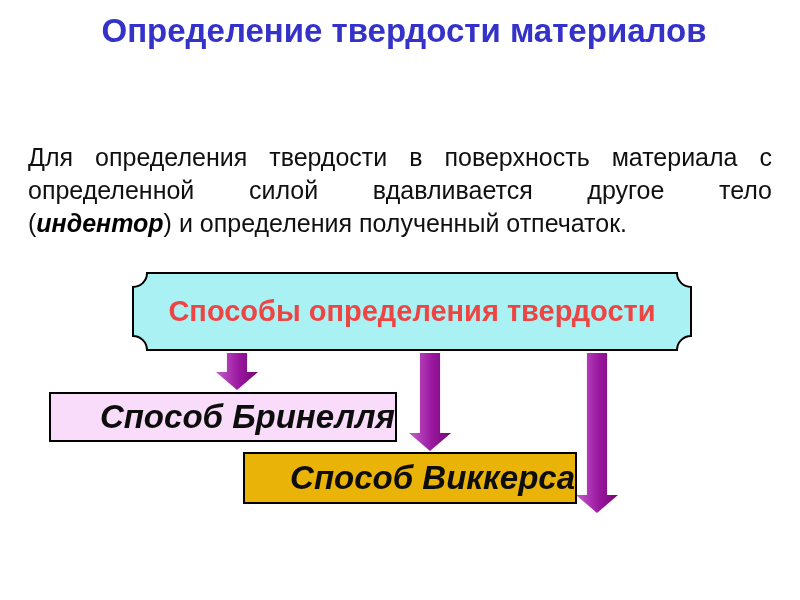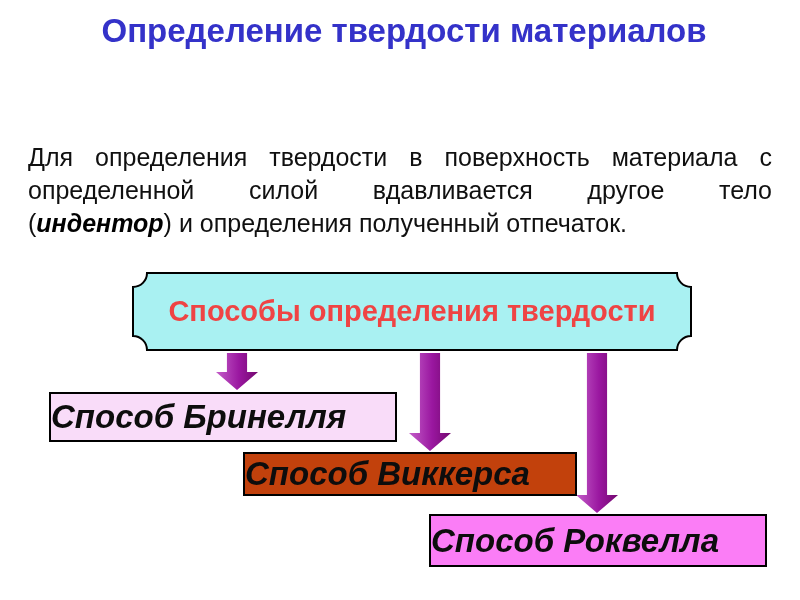--- a/index.html
+++ b/index.html
@@ -57,27 +57,27 @@
     background:linear-gradient(to right,#c45ec9 0%,#9a17a0 55%,#73086f 100%);
     clip-path:polygon(26% 0, 74% 0, 74% calc(100% - 18px), 100% calc(100% - 18px), 50% 100%, 0 calc(100% - 18px), 26% calc(100% - 18px));
   }
   .arrow-1{left:216px;top:353px;height:37px;}
   .arrow-2{left:409px;top:353px;height:98px;}
   .arrow-3{left:576px;top:353px;height:160px;}
   
   .method-box{
     position:absolute;
     border:2px solid #000;
-    display:flex;align-items:center;justify-content:flex-start;
+    display:flex;align-items:center;justify-content:flex-end;
     font-size:33px;font-weight:bold;font-style:italic;
     color:#0d0d0d;
     box-sizing:border-box;
   }
   .box-1{left:49px;top:392px;width:348px;height:50px;background:#f9dcf9;}
-  .box-2{left:243px;top:452px;width:334px;height:44px;background:#c2410c;}
+  .box-2{left:243px;top:452px;width:334px;height:52px;background:#eab308;}
   .box-3{left:429px;top:514px;width:338px;height:53px;background:#fb7df6;}
 </style>
 </head>
 <body>
 
 <div class="slide">
 
   <h1 class="title">Определение твердости материалов</h1>
 
 
@@ -97,17 +97,14 @@
   <div class="arrow arrow-1"></div>
   <div class="arrow arrow-2"></div>
   <div class="arrow arrow-3"></div>
 
   <div class="method-box box-1">
     <span>Способ Бринелля</span>
   </div>
   <div class="method-box box-2">
     <span>Способ Виккерса</span>
   </div>
-  <div class="method-box box-3">
-    <span>Способ Роквелла</span>
-  </div>
 
 </div>
 
 </body></html>

